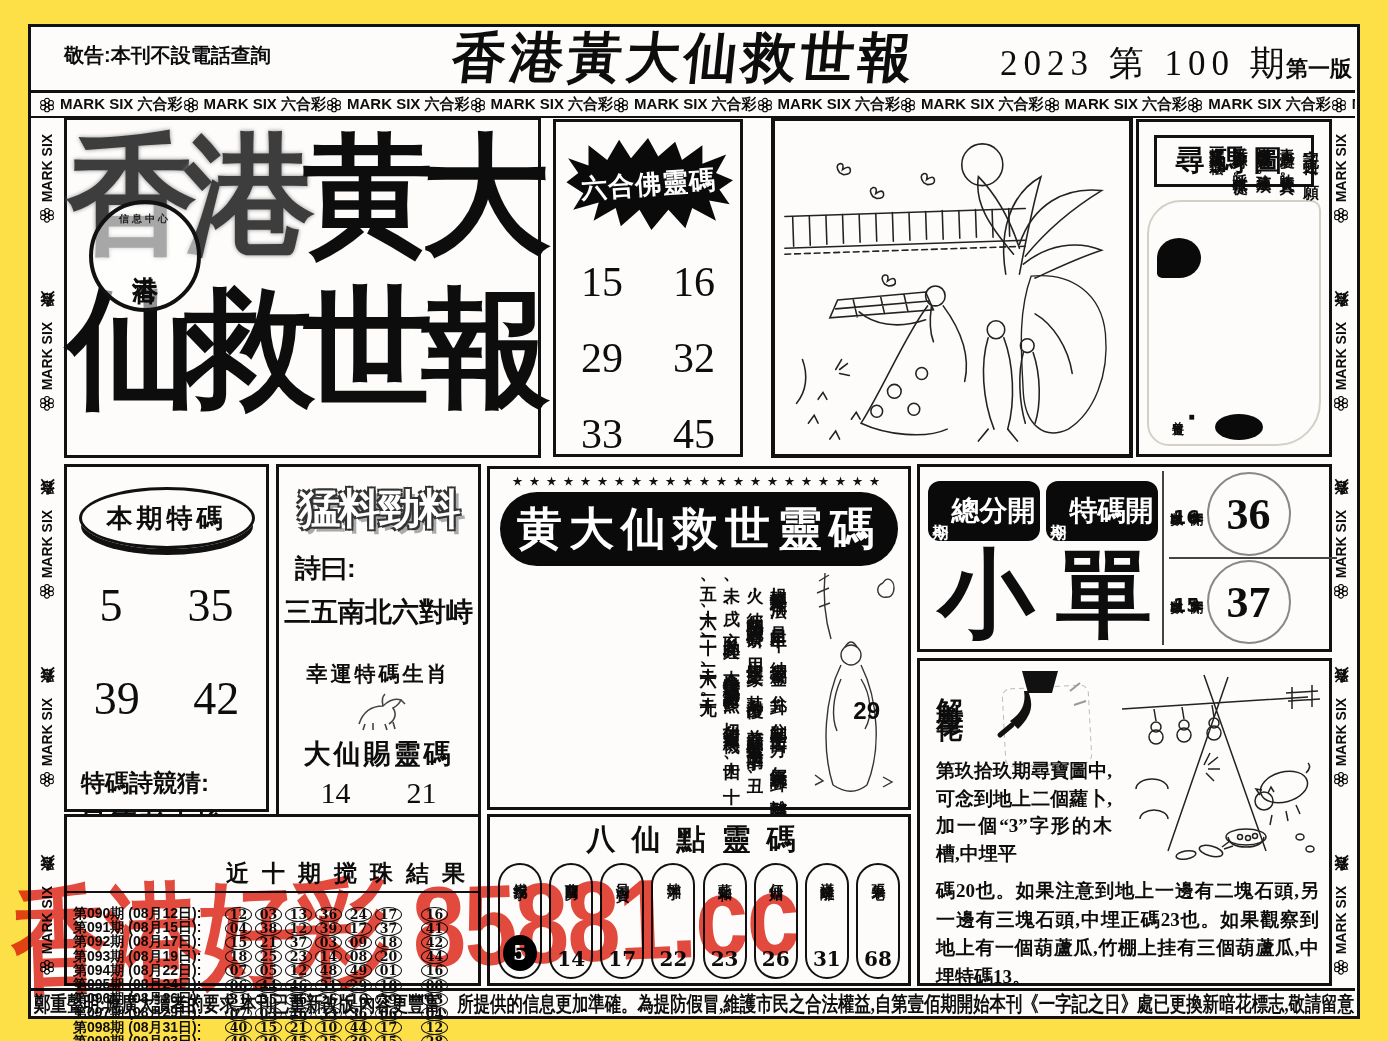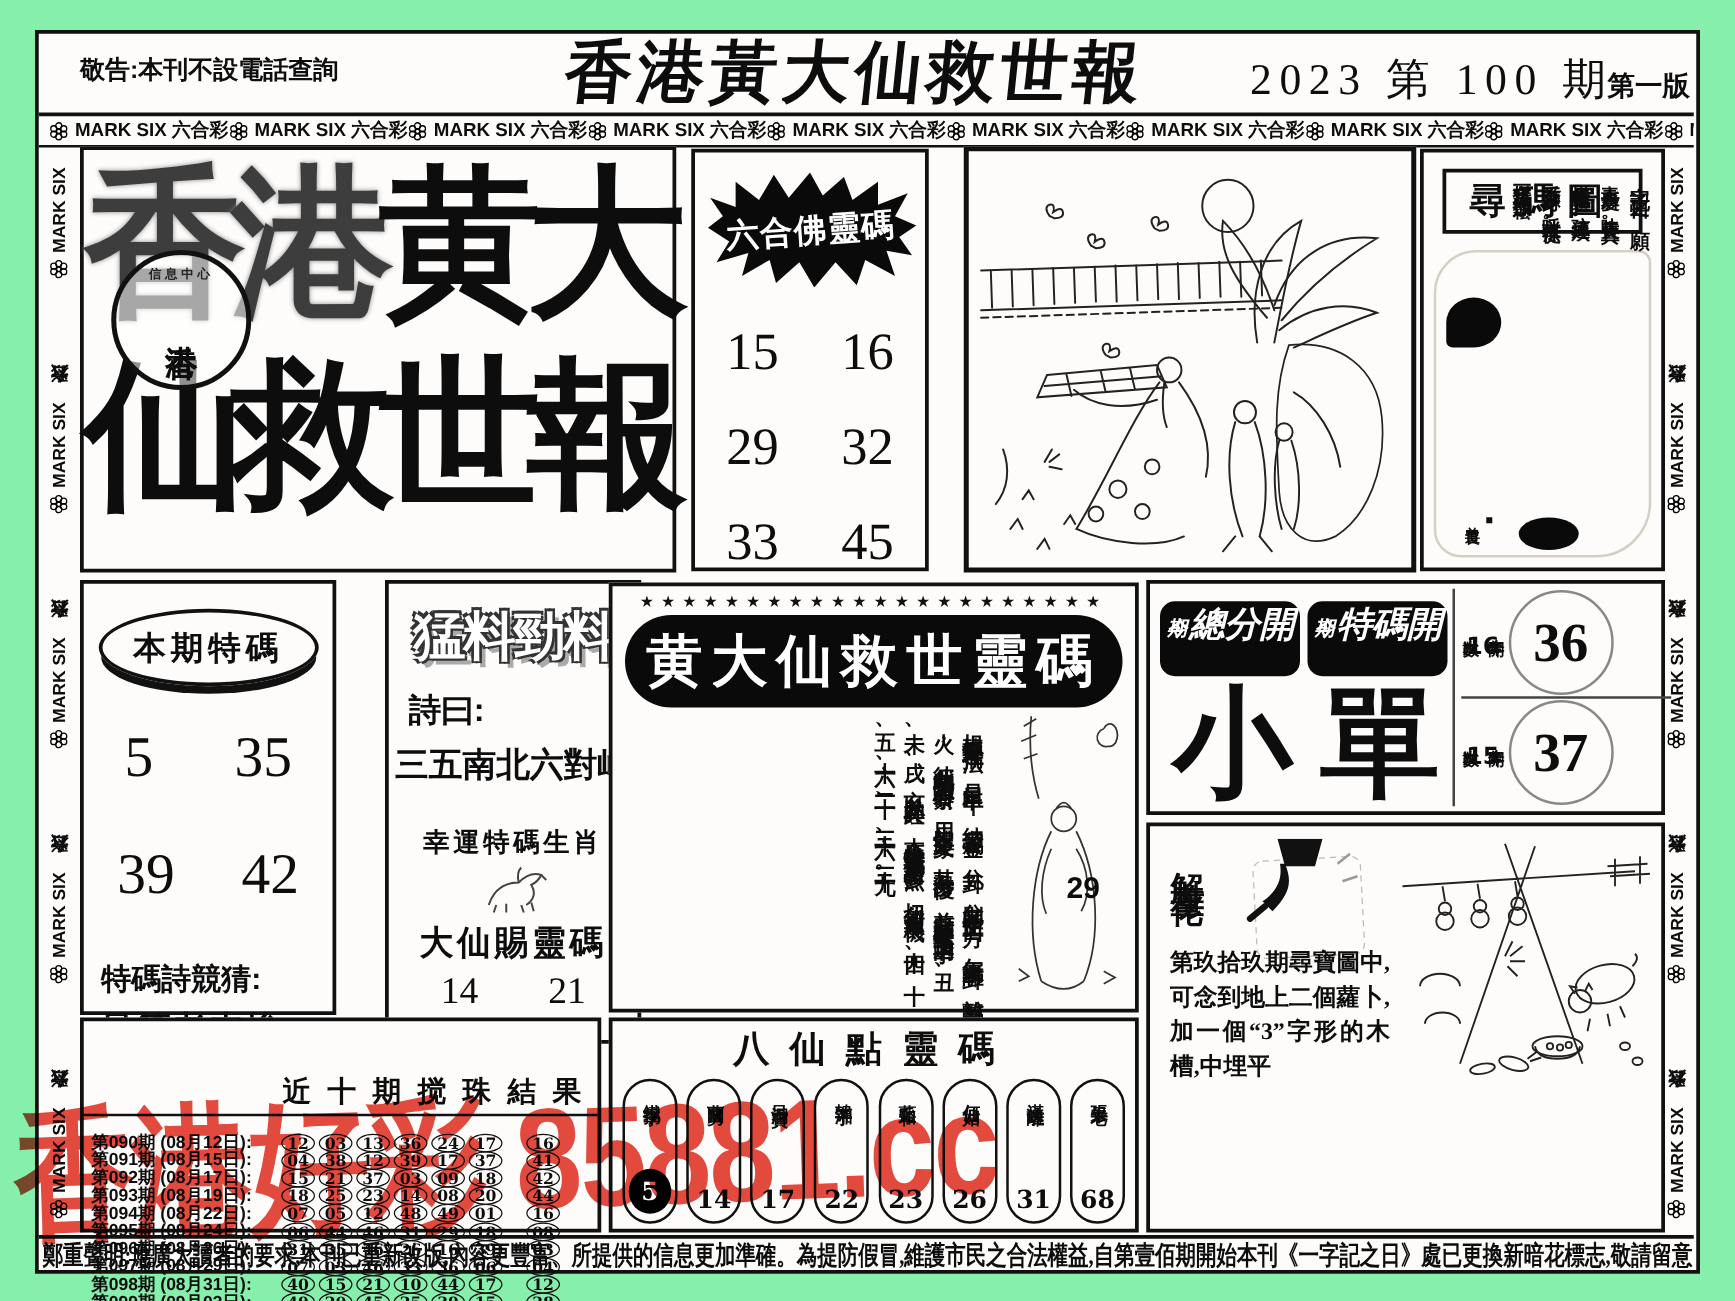--- a/index.html
+++ b/index.html
@@ -1,16 +1,16 @@
 <!DOCTYPE html>
 <html lang="zh-Hant"><head>
 <meta charset="utf-8">
 <style>
   html,body{margin:0;padding:0;background:#e9e8e4;}
-  .page{position:relative;width:1388px;height:1041px;background:#86efac;overflow:hidden;
+  .page{position:relative;width:1388px;height:1041px;background:#fde047;overflow:hidden;
         font-family:"Liberation Serif","DejaVu Serif",serif;color:#0d0d0d;}
   .frame{position:absolute;left:28px;top:24px;width:1326px;height:989px;border:3px solid #111;background:#fdfcfa;}
   .abs{position:absolute;}
   
   .notice{left:64px;top:42px;font:bold 20px "Liberation Sans",sans-serif;}
   .mast-head-title{left:452px;top:22px;font-size:54px;font-weight:900;letter-spacing:4px;transform:skewX(-6deg);white-space:nowrap;}
   .issue-line{left:1000px;top:40px;font-size:35px;white-space:nowrap;letter-spacing:6px;}
   .edition{left:1286px;top:54px;font:bold 22px "Liberation Sans",sans-serif;}
   .header-rule{left:31px;top:90px;width:1324px;height:3px;background:#111;}
   
@@ -57,21 +57,21 @@
   
   #box-benqi{left:64px;top:464px;width:205px;height:348px;}
   .oval-title{margin:20px auto 0;width:170px;height:56px;border:3px solid #111;border-radius:50%;
               box-shadow:0 8px 0 -2px #111;display:flex;align-items:center;justify-content:center;
               font-size:26px;font-weight:900;letter-spacing:4px;}
   .b-row{display:flex;justify-content:space-around;font-size:46px;}
   .b-row.r1{margin-top:30px;} .b-row.r2{margin-top:40px;}
   .guess-label{margin:42px 0 0 14px;font:bold 24px "Liberation Sans",sans-serif;}
   .guess-text{margin:6px auto 0;text-align:center;font:900 28px "Liberation Sans",sans-serif;letter-spacing:1px;}
   
-  #box-meng{left:276px;top:464px;width:205px;height:371px;text-align:center;margin-left:32px;}
+  #box-meng{left:276px;top:464px;width:205px;height:371px;text-align:center;}
   .meng-title{margin-top:14px;font-size:42px;font-weight:900;letter-spacing:-2px;color:#fff;white-space:nowrap;
     text-shadow:-2px -2px 0 #333,2px -2px 0 #333,-2px 2px 0 #333,2px 2px 0 #333,5px 5px 0 #aaa;}
   .shiyue{margin-top:14px;text-align:left;padding-left:16px;font:900 26px "Liberation Sans",sans-serif;}
   .poem{margin-top:8px;font:900 27px "Liberation Sans",sans-serif;white-space:nowrap;}
   .lucky{margin-top:30px;font:bold 21px "Liberation Sans",sans-serif;letter-spacing:3px;}
   .horse{margin:2px auto 0;width:60px;height:42px;}
   .grant{margin-top:4px;font:900 27px "Liberation Sans",sans-serif;letter-spacing:3px;}
   .grant-nums{margin-top:4px;font-size:30px;display:flex;justify-content:center;gap:56px;}
   
   #box-lingma{left:487px;top:466px;width:424px;height:344px;}
@@ -79,21 +79,21 @@
   .banner{margin:3px auto 0;width:398px;height:74px;background:#0a0a0a;border-radius:40px;display:flex;align-items:center;
           justify-content:center;color:#fff;font-size:45px;font-weight:900;letter-spacing:7px;white-space:nowrap;}
   .lingma-body{position:absolute;left:14px;top:104px;right:118px;bottom:8px;writing-mode:vertical-rl;text-orientation:upright;
                font-size:17px;font-weight:bold;line-height:1.38;letter-spacing:3px;}
   .lingma-fig{position:absolute;right:2px;top:98px;width:112px;bottom:6px;}
   .lingma-fig svg{width:100%;height:100%;}
   .fig-num{position:absolute;right:28px;top:228px;font:bold 24px "Liberation Sans",sans-serif;}
   
   #box-xiaodan{left:917px;top:464px;width:415px;height:188px;}
   .xd-tab{position:absolute;top:14px;width:112px;height:60px;background:#0a0a0a;color:#fff;border-radius:12px;
-          display:flex;justify-content:center;gap:3px;font-style:italic;}
+          display:flex;align-items:center;justify-content:center;gap:3px;}
   .xd-tab.t1{left:8px;} .xd-tab.t2{left:126px;}
   .xd-prefix{writing-mode:vertical-rl;text-orientation:upright;font-size:16px;font-weight:bold;line-height:1;}
   .xd-label{font-size:28px;font-weight:900;}
   .xd-big{position:absolute;top:80px;font-size:96px;font-weight:900;line-height:1;}
   .xd-big.b1{left:18px;} .xd-big.b2{left:136px;}
   .xd-stats{position:absolute;left:242px;top:4px;bottom:4px;width:168px;border-left:2.5px solid #444;padding-left:5px;}
   .stat{display:flex;align-items:center;height:86px;}
   .stat+.stat{border-top:2px solid #444;}
   .stat-l{display:grid;grid-template-columns:auto auto;column-gap:6px;row-gap:2px;justify-items:center;margin-right:3px;}
   .vv{writing-mode:vertical-rl;text-orientation:upright;font-size:13px;font-weight:bold;line-height:1.1;letter-spacing:1px;}
@@ -649,20 +649,21 @@
             <circle cx="132" cy="169" r="2.5"></circle>
             <circle cx="139" cy="167" r="2.5"></circle>
         <ellipse cx="95" cy="182" rx="12" ry="5" transform="rotate(15 95 182)"></ellipse>
         <path d="M106,178 l8,-6 m-6,8 l9,-3"></path>
         <ellipse cx="70" cy="186" rx="10" ry="4" transform="rotate(-10 70 186)"></ellipse>
         <path d="M180,168 a4,3 0 1,0 8,0 a4,3 0 1,0 -8,0 M190,180 a4,3 0 1,0 8,0 a4,3 0 1,0 -8,0"></path>
       </g>
         </svg>
     </div>
     <div class="jh-para1">第玖拾玖期尋寶圖中,可念到地上二個蘿卜,加一個“3”字形的木槽,中埋平</div>
+    <div class="jh-para2">碼20也。如果注意到地上一邊有二塊石頭,另一邊有三塊石頭,中埋正碼23也。如果觀察到地上有一個葫蘆瓜,竹棚上挂有三個葫蘆瓜,中埋特碼13。</div>
   </div>
 
   <div class="abs box" id="box-results">
     <div class="res-title">近十期搅珠結果</div>
     <div class="res-rows" id="res-rows">
         <div class="res-row">
           <span class="res-period">第090期 (08月12日):</span>
           <span class="num-oval">12</span>
           <span class="num-oval">03</span>
           <span class="num-oval">13</span>

